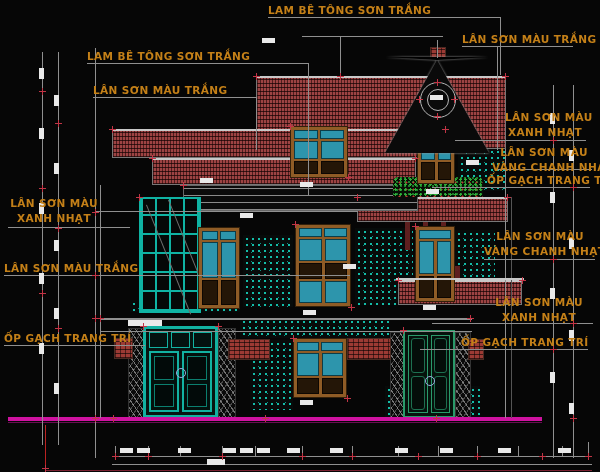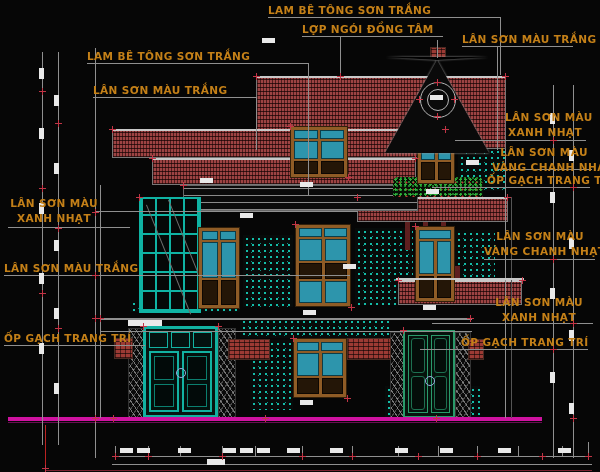--- a/index.html
+++ b/index.html
@@ -264,22 +264,20 @@
   <div class="vl" style="left:505px;top:149px;height:269px;"></div>
   <div class="vl" style="left:511px;top:197px;height:221px;background:#555;"></div>
   <div class="hl" style="left:396px;top:278px;width:128px;height:2px;background:#c8c8c8;"></div>
   <i class="wb" style="left:128px;top:320px;width:34px;height:6px;"></i>
 
   <div class="lbl" style="left:268px;top:3px;">
     <span>LAM BÊ TÔNG SƠN TRẮNG</span></div>
   <div class="hl" style="left:268px;top:17px;width:232px;"></div>
   <div class="vl" style="left:500px;top:17px;height:58px;"></div>
 
-  <div class="lbl" style="left:302px;top:22px;z-index:5;">
-    <span>LỢP NGÓI ĐỒNG TÂM</span></div>
   <div class="hl" style="left:302px;top:36px;width:141px;z-index:5;"></div>
   <div class="vl" style="left:340px;top:36px;height:38px;"></div>
 
   <div class="lbl" style="left:462px;top:32px;">
     <span>LÂN SƠN MÀU TRẮNG</span></div>
   <div class="hl" style="left:462px;top:46px;width:111px;"></div>
   <div class="vl" style="left:497px;top:46px;height:104px;"></div>
 
   <div class="lbl" style="left:87px;top:49px;">
     <span>LAM BÊ TÔNG SƠN TRẮNG</span></div>

